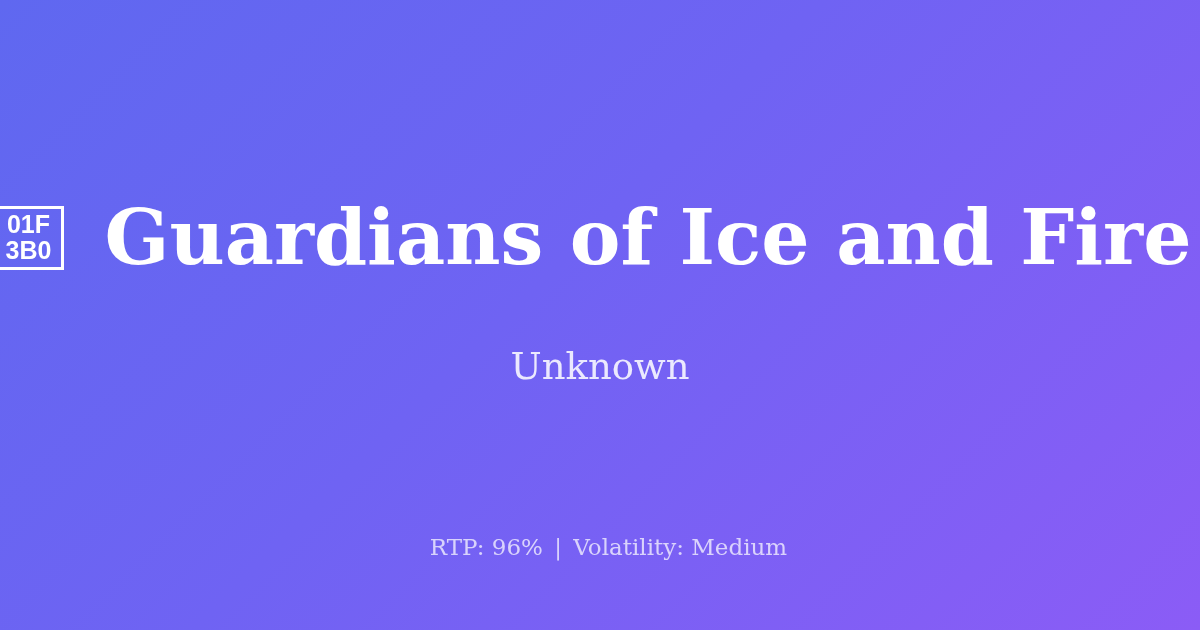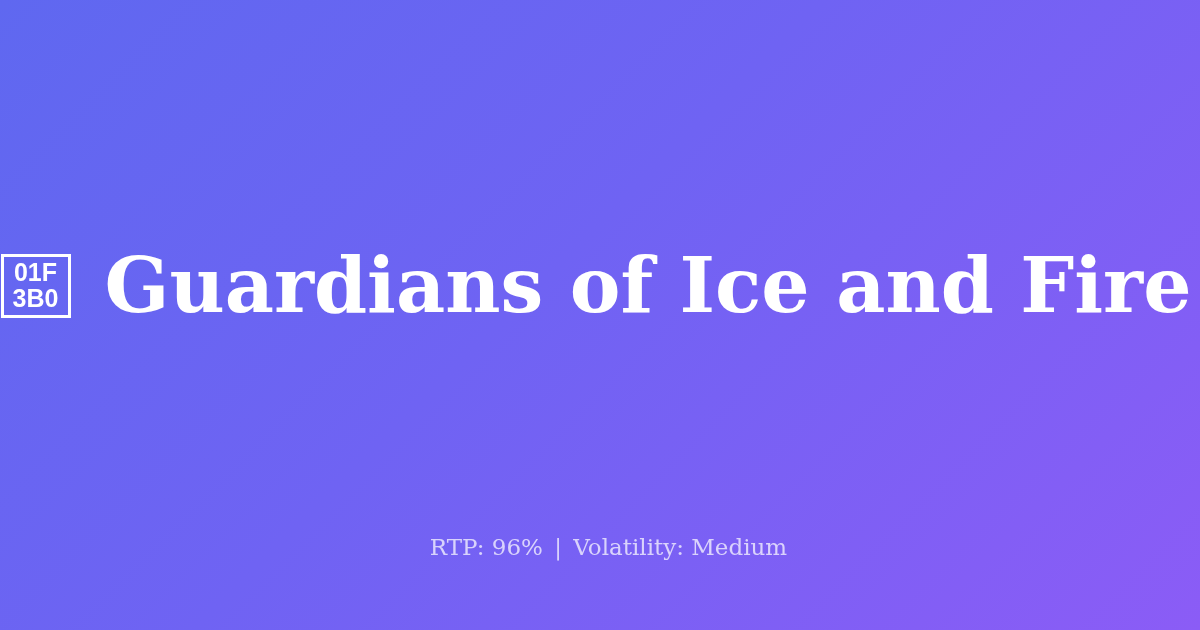--- a/index.html
+++ b/index.html
@@ -79,21 +79,21 @@
 
   
   .title {
     font-family: "DejaVu Serif", "Liberation Serif", serif;
     font-weight: bold;
     font-size: 76px;
     line-height: 1.05;
     color: #ffffff;
     white-space: nowrap;
     letter-spacing: 0px;
-    margin: 8px;
+    margin: 15px;
   }
 
   
   .subtitle {
     margin-top: 52px;
     font-family: "DejaVu Serif", "Liberation Serif", serif;
     font-weight: normal;
     font-size: 37px;
     line-height: 1.2;
     color: rgba(255, 255, 255, 0.86);
@@ -129,20 +129,21 @@
 
       <span class="tofu-icon">
         <span class="tofu-row">01F</span>
         <span class="tofu-row">3B0</span>
       </span>
 
       <h1 class="title">Guardians of Ice and Fire</h1>
 
     </div>
 
+    <div class="subtitle">Unknown</div>
 
   </div>
 
   <div class="footer-meta">
     <span>RTP:</span>
     <span>96%</span>
     <span class="meta-sep">|</span>
     <span>Volatility:</span>
     <span>Medium</span>
   </div>

